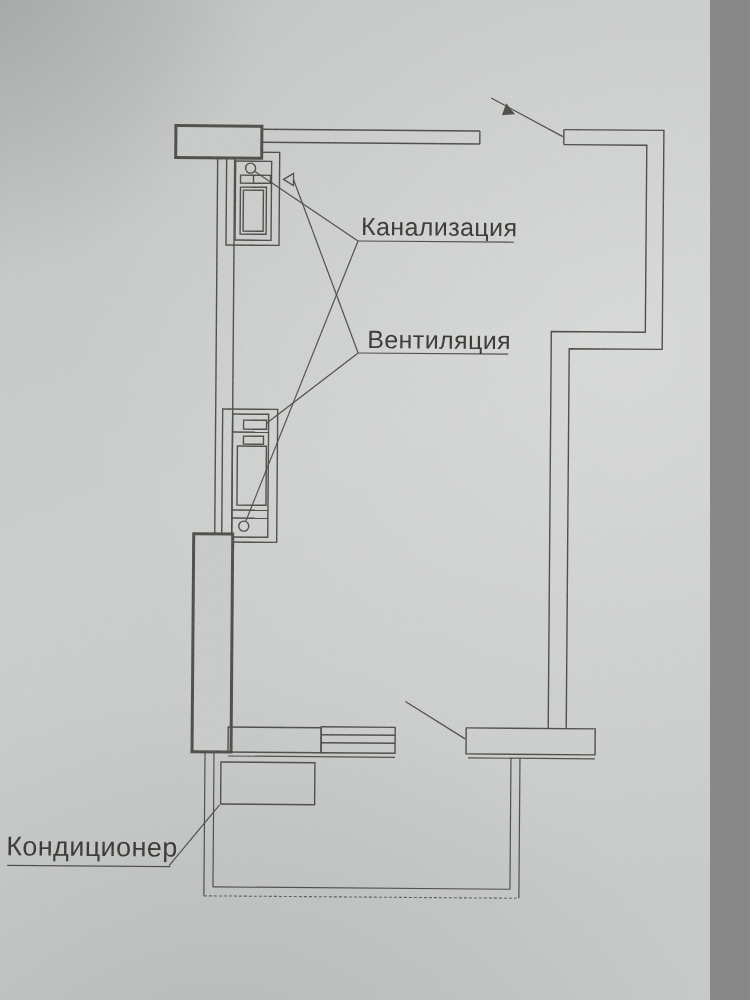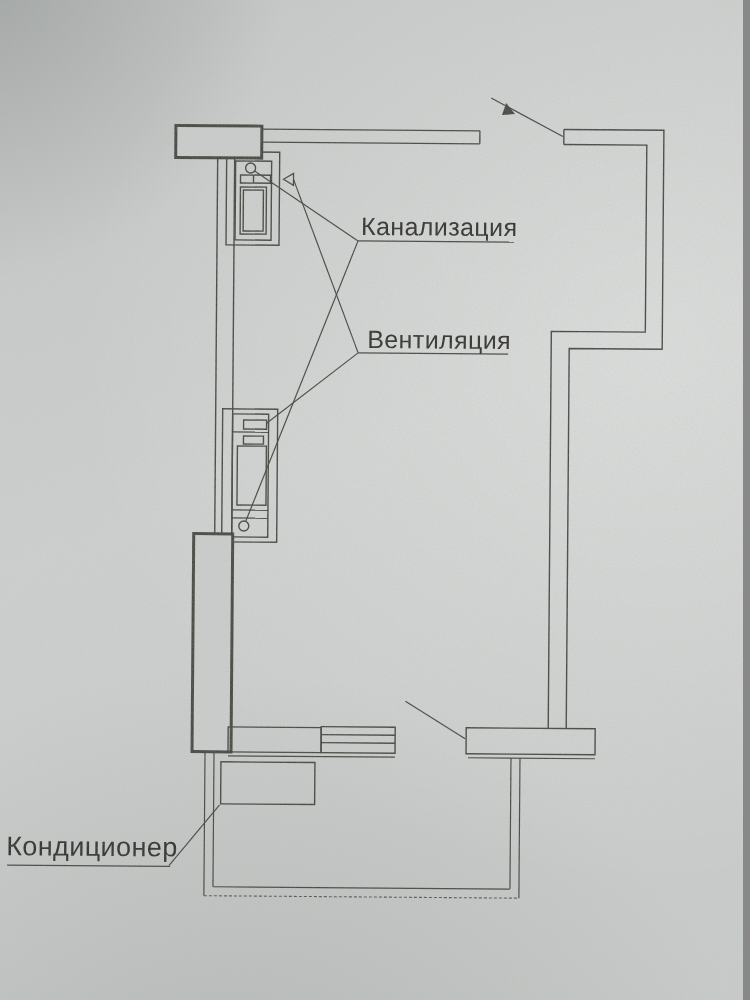--- a/index.html
+++ b/index.html
@@ -12,21 +12,20 @@
     position:relative;
     width:710px;height:1000px;
     overflow:hidden;
     background:
       radial-gradient(130% 90% at 88% 35%, rgba(255,255,255,0.30), rgba(255,255,255,0) 60%),
       radial-gradient(80% 60% at -5% -5%, rgba(55,60,58,0.28), rgba(55,60,58,0) 55%),
       radial-gradient(120% 80% at 30% 115%, rgba(90,95,92,0.20), rgba(90,95,92,0) 60%),
       linear-gradient(160deg, #c4c7c5 0%, #ced1cf 45%, #c9ccca 100%),
       var(--paper);
     font-family:"Liberation Sans", sans-serif;
-    padding-left:33px;
   }
   .plan{
     position:absolute;inset:0;
     transform:rotate(0.45deg);
     transform-origin:50% 50%;
   }
   .plan svg{position:absolute;inset:0;}
   .ink path, .ink rect, .ink circle, .ink polyline{
     stroke:var(--ink);fill:none;stroke-width:1.4;
     stroke-linecap:butt;stroke-linejoin:miter;

